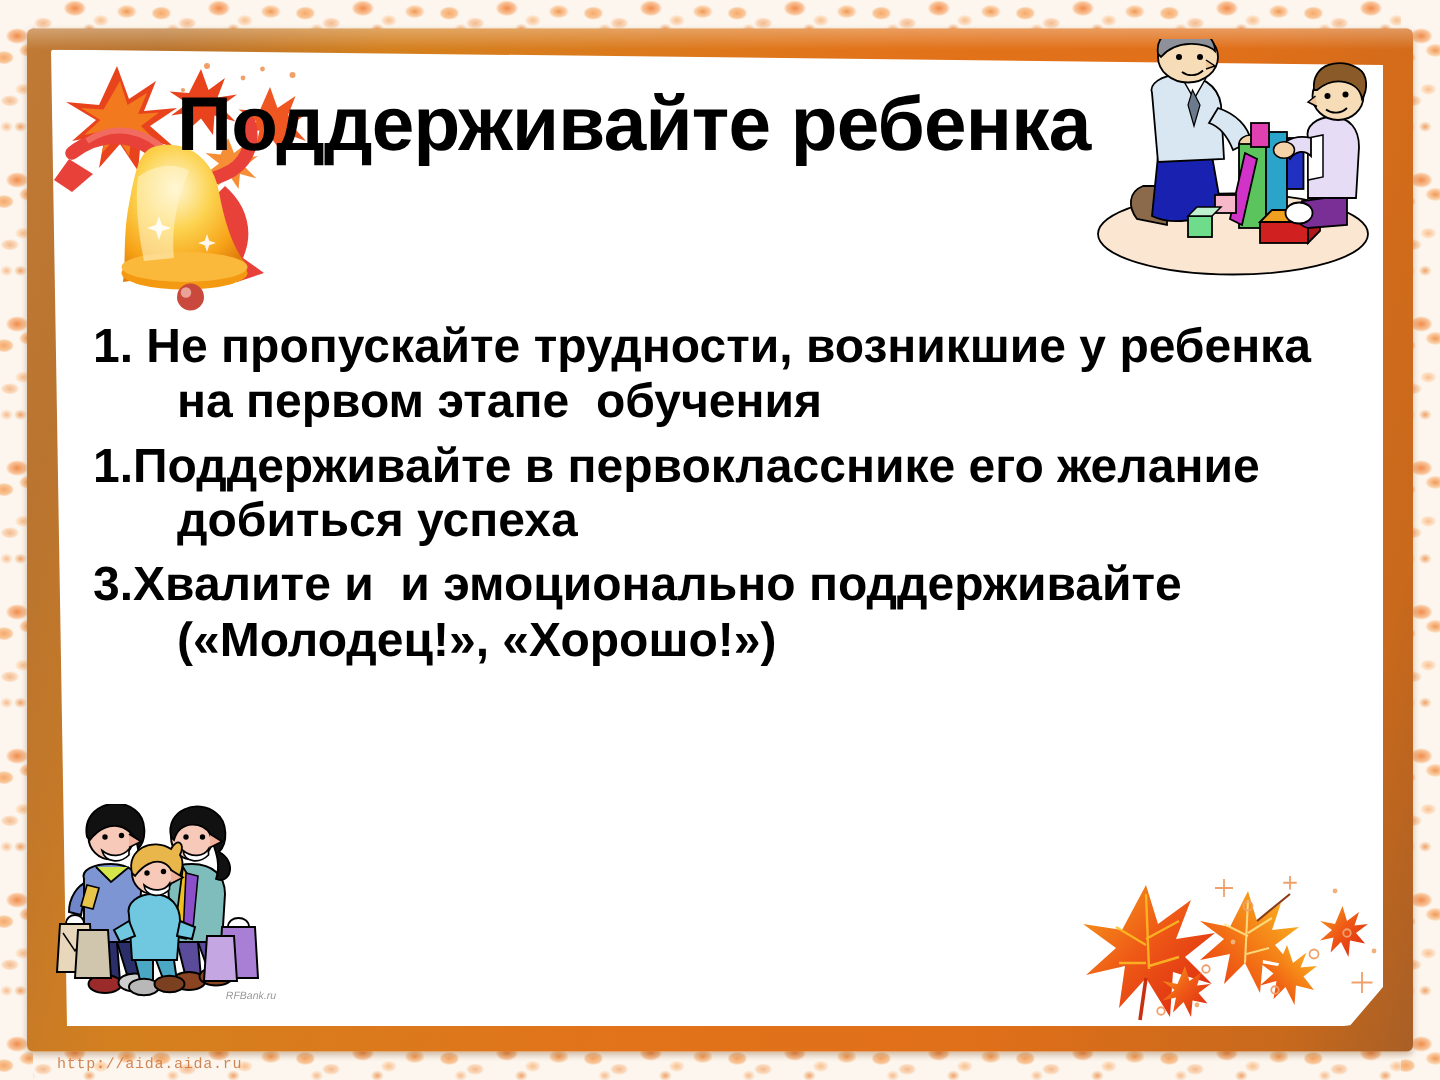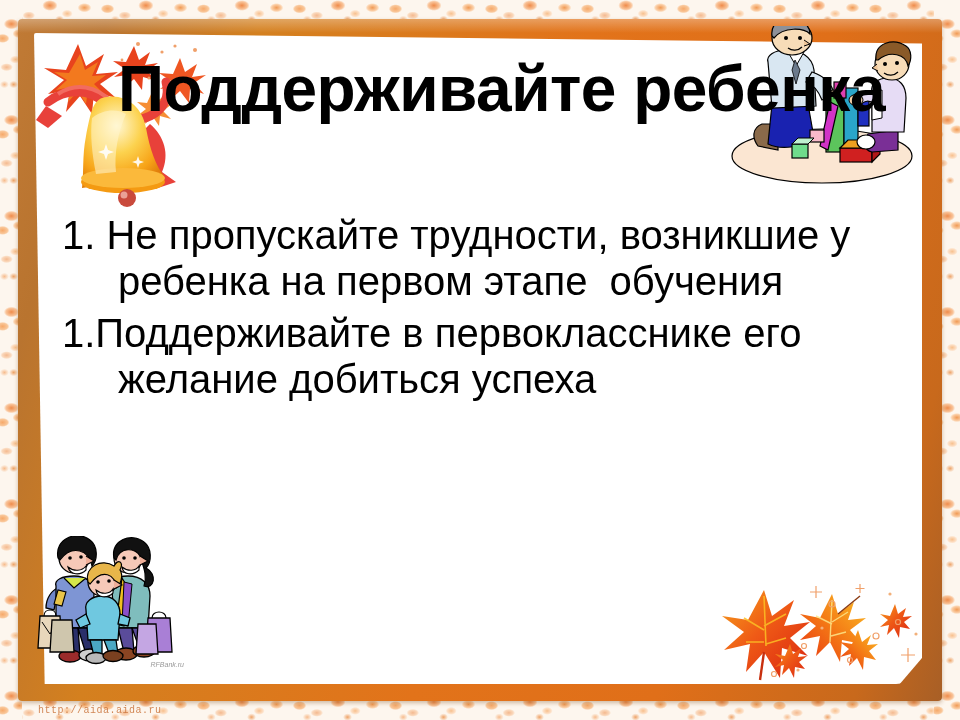--- a/index.html
+++ b/index.html
@@ -69,45 +69,46 @@
     overflow: hidden;
     clip-path: polygon(0 0, 100% 1.6%, 100% 96%, 97.5% 100%, 1.2% 100%);
   }
 
   
   .title {
     position: absolute;
     left: 118px;
     top: 56px;
     width: 760px;
-    font-size: 64px;
+    font-size: 51px;
     font-weight: bold;
     color: #000000;
     line-height: 1.05;
     letter-spacing: -0.5px;
     white-space: nowrap;
     z-index: 40;
   }
 
   
   .body-list {
     position: absolute;
     left: 62px;
     top: 212px;
     width: 820px;
     z-index: 35;
   }
   .bullet {
-    font-size: 40px;
+    font-size: 32px;
     color: #000000;
     line-height: 1.15;
     margin-bottom: 6px;
     padding-left: 56px;
     text-indent: -56px;
     white-space: pre-wrap;
+    font-weight: bold;
   }
 
   
   .clip-blocks {
     position: absolute;
     left: 722px;
     top: 26px;
     width: 200px;
     height: 168px;
     z-index: 30;
@@ -278,20 +279,21 @@
       <circle cx="163" cy="38" r="2" fill="#000"></circle>
       <circle cx="175" cy="37" r="2" fill="#000"></circle>
       <path d="M162 47 C 166 50, 172 50, 176 46" stroke="#000" stroke-width="1.2" fill="none"></path>
       <path d="M155 38 L 150 42 L 156 45" fill="#f0c79a" stroke="#000" stroke-width="1"></path>
     </svg>
   </div>
 
   <div class="body-list">
     <div class="bullet">1. Не пропускайте трудности, возникшие у ребенка на первом этапе  обучения</div>
     <div class="bullet">1.Поддерживайте в первокласснике его желание добиться успеха</div>
+    <div class="bullet">3.Хвалите и  и эмоционально поддерживайте («Молодец!», «Хорошо!»)</div>
   </div>
 
   <div class="clip-family">
     <svg viewBox="0 0 160 130" width="160" height="130">
 
       <path d="M30 52 C 24 54, 18 62, 18 72 L 26 74 L 28 64 Z" fill="#6f86c9" stroke="#000" stroke-width="1.3"></path>
       <path d="M28 50 C 26 44, 34 40, 46 40 C 58 40, 66 46, 66 58 L 64 92 L 28 92 Z" fill="#7e95d4" stroke="#000" stroke-width="1.3"></path>
       <path d="M36 42 L 46 52 L 58 42" fill="#d4e64a" stroke="#000" stroke-width="1.2"></path>
       <path d="M30 54 L 26 68 L 34 70 L 38 56 Z" fill="#e8c44a" stroke="#000" stroke-width="1.1"></path>
       <path d="M34 92 L 42 118 L 52 118 L 50 92 Z" fill="#2a2f6a" stroke="#000" stroke-width="1.3"></path>

